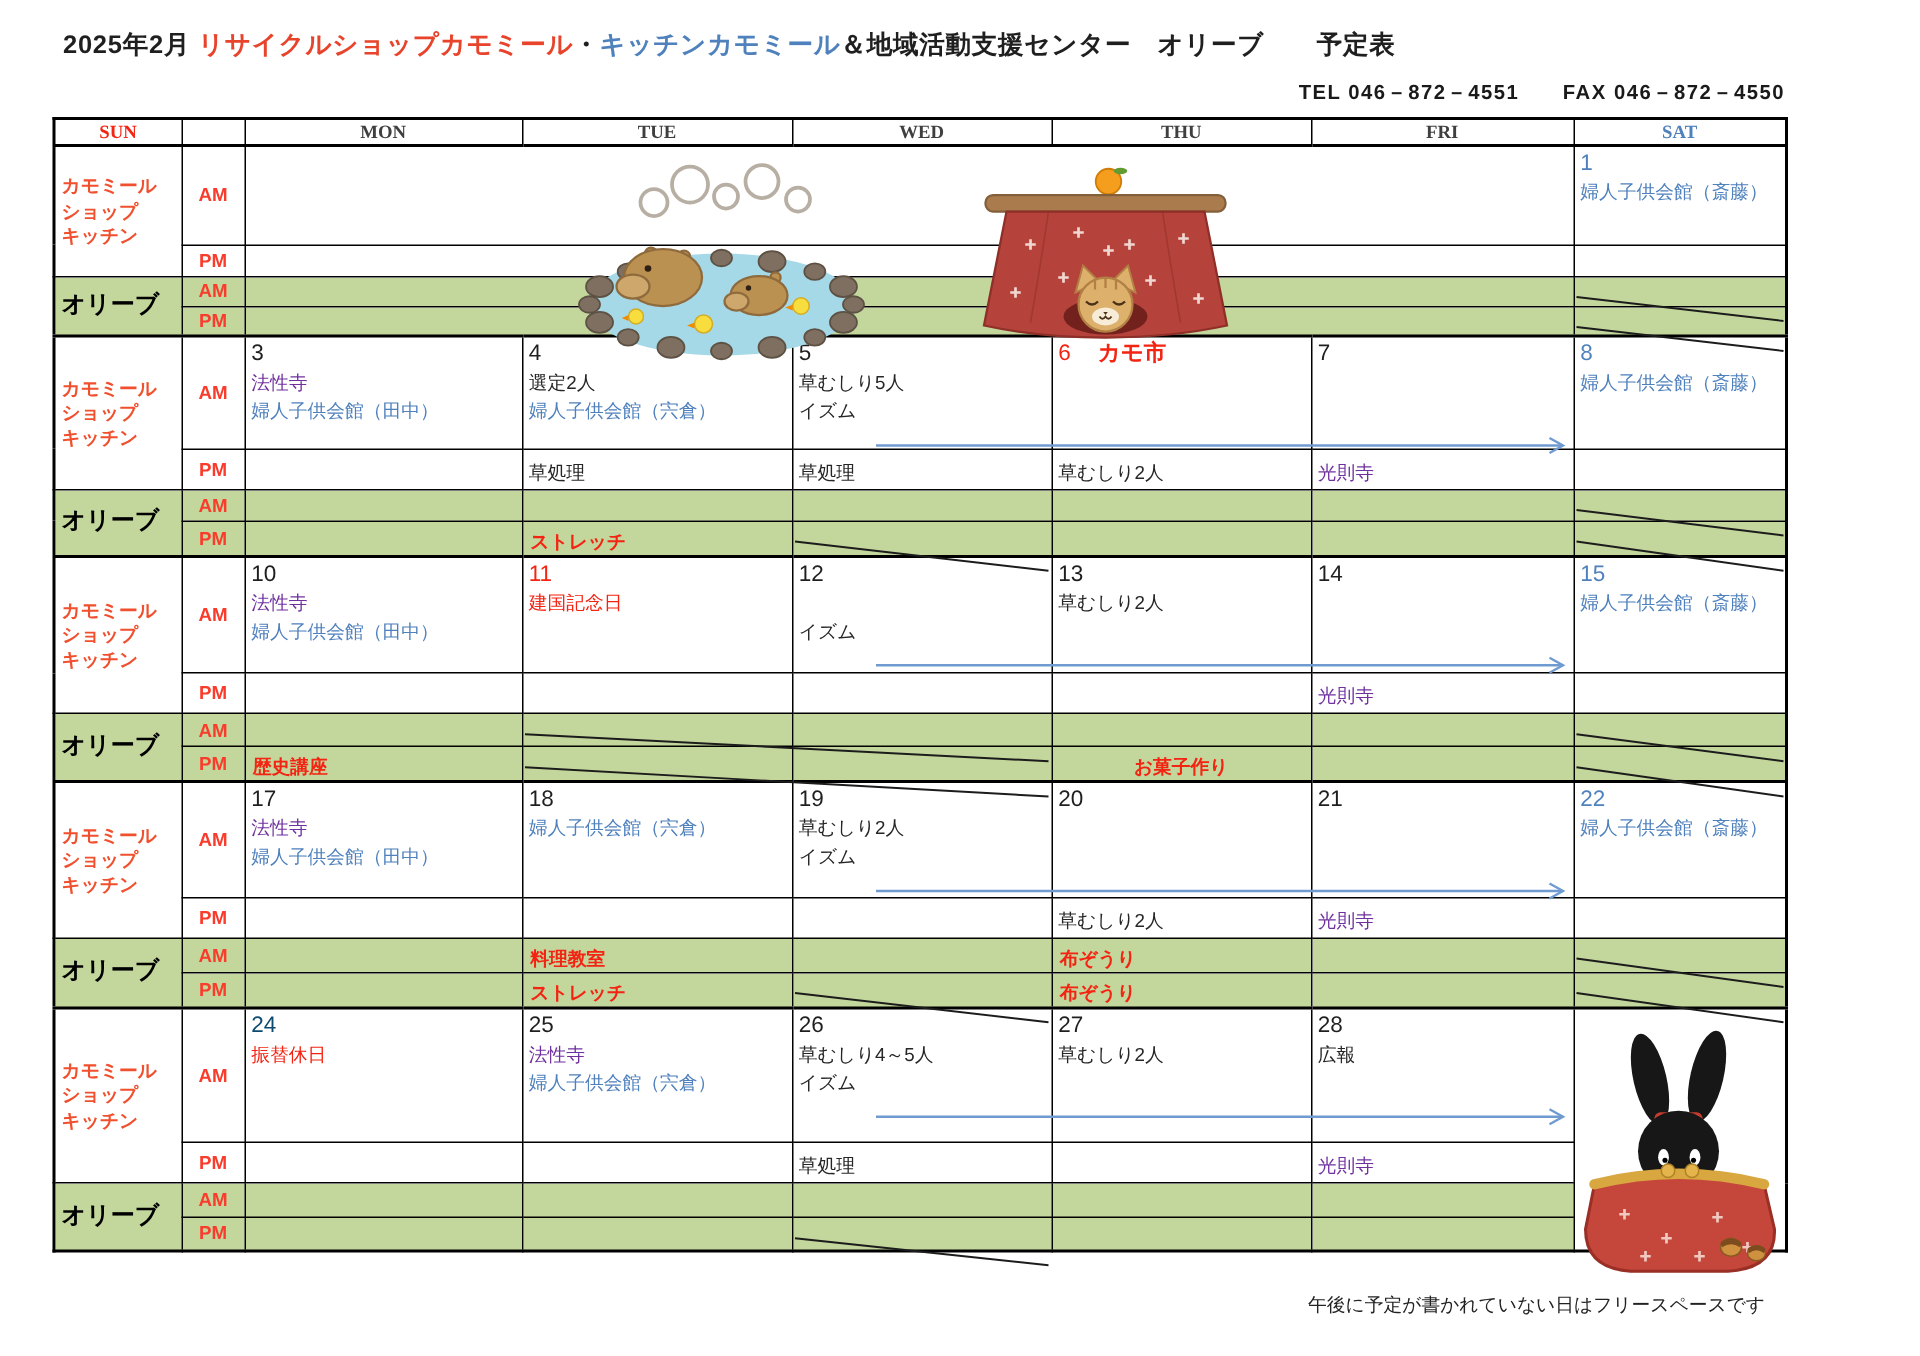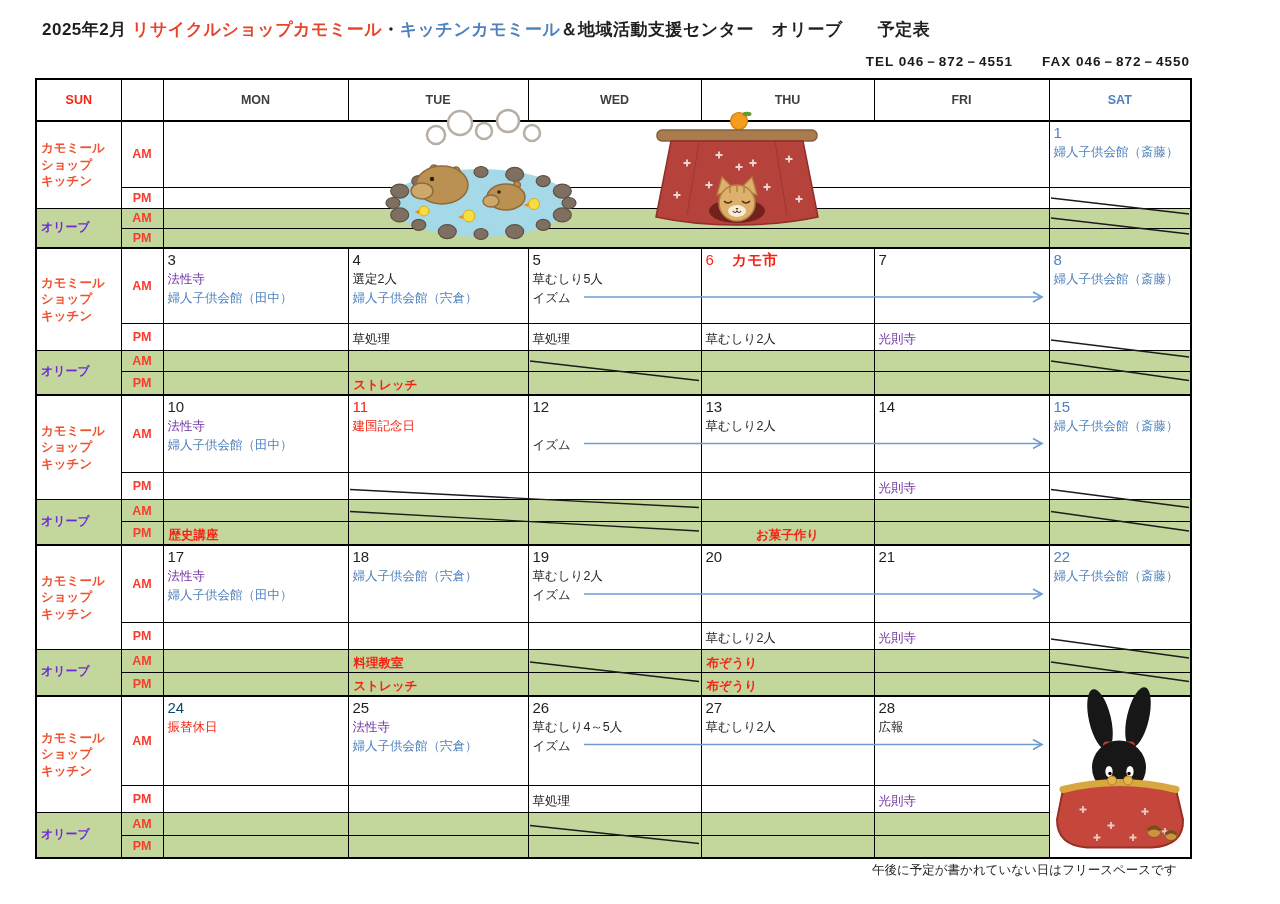--- a/index.html
+++ b/index.html
@@ -10,21 +10,21 @@
   #contact{position:absolute;top:53px;right:90px;font-size:13.5px;font-weight:bold;letter-spacing:1px;color:#1a1a1a;}
   #footnote{position:absolute;top:862px;left:872px;font-size:12.5px;color:#222;}
   #cal{position:absolute;left:35px;top:78px;}
   table{border-collapse:collapse;table-layout:fixed;width:1157px;border:2px solid #000;}
   td{border:1px solid #000;padding:0;vertical-align:top;overflow:hidden;}
   tr.hdr td{text-align:center;vertical-align:middle;font-size:12.5px;font-weight:bold;color:#3f3f3f;border-bottom:2px solid #000;}
   tr.hdr td.sun{color:#f42413;} tr.hdr td.sat{color:#4f81bd;}
   tr.wk-first td{border-top:2px solid #000;}
   td.lbl{vertical-align:middle;padding:2px 2px 2px 4px;font-weight:bold;line-height:1.32;}
   td.lbl-cham{color:#f0502e;font-size:12.5px;}
-  td.lbl-olive{color:#6d28d9;font-size:12px;}
+  td.lbl-olive{color:#000000;font-size:16px;}
   td.ampm{text-align:center;vertical-align:middle;font-weight:bold;font-size:12.5px;color:#fa3c2d;}
   td.olive{background:#c3d69b;}
   td.daycell{padding:2px 4px;font-size:12.5px;line-height:1.36;}
   td.pmcell{vertical-align:middle;}
   td.olcell{vertical-align:middle;padding:1px 5px;font-size:12.5px;font-weight:bold;line-height:1.2;}
   td.imgcell{background:#fff;}
   .dnum{font-size:15px;line-height:1.2;}
   .dnum .dl{margin-left:18px;font-weight:bold;}
   .cline{margin-top:2px;}
   .cline:first-of-type{margin-top:5px;}
@@ -46,21 +46,21 @@
           <col style="width: 85px;">
           <col style="width: 42px;">
           <col style="width: 185px;">
           <col style="width: 180px;">
           <col style="width: 173px;">
           <col style="width: 173px;">
           <col style="width: 175px;">
           <col style="width: 142px;">
         </colgroup>
       <tbody id="tb">
-          <tr class="hdr" style="height: 42px;">
+          <tr class="hdr" style="height: 18px; font-family: Liberation Serif, serif;">
             <td class="sun">SUN</td>
             <td></td>
             <td>MON</td>
             <td>TUE</td>
             <td>WED</td>
             <td>THU</td>
             <td>FRI</td>
             <td class="sat">SAT</td>
           </tr>
           <tr class="wk-first" style="height: 66px;">

